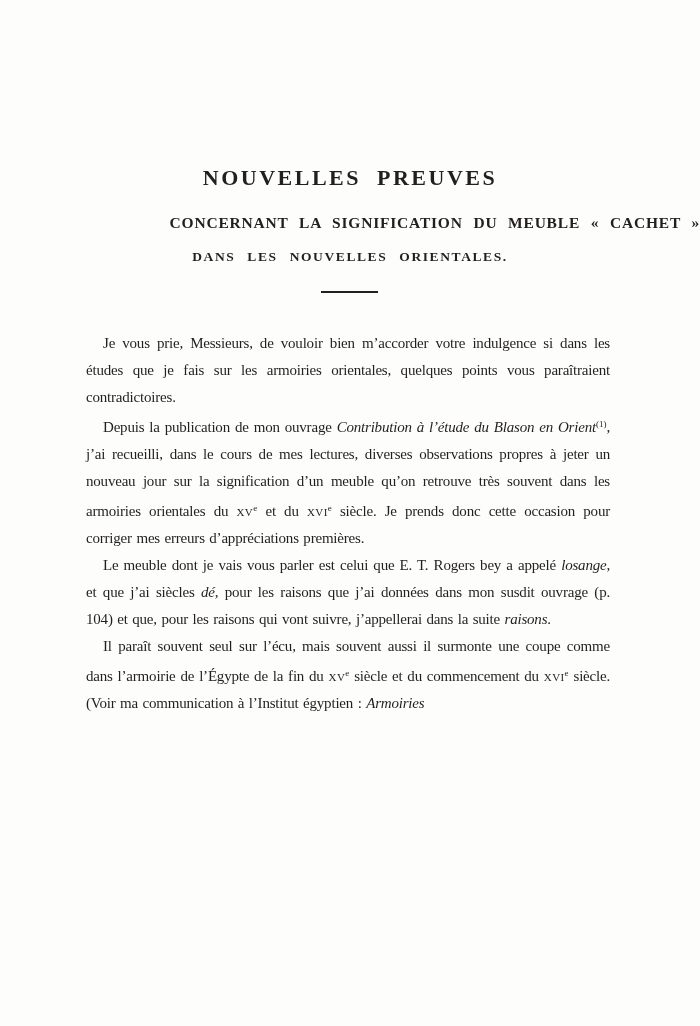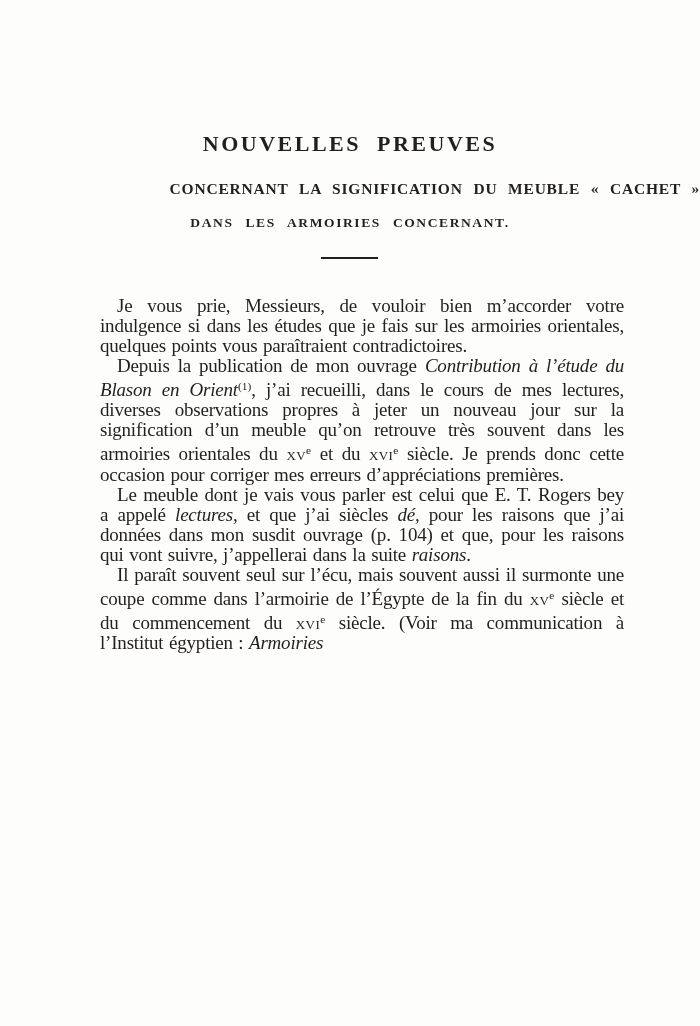--- a/index.html
+++ b/index.html
@@ -7,20 +7,21 @@
     --paper:#fdfdfb;
   }
   html,body{margin:0;padding:0;background:var(--paper);}
   .page{
     position:relative;
     width:700px;height:846px;
     background:var(--paper);
     color:var(--ink);
     font-family:"Liberation Serif", serif;
     overflow:hidden;
+    margin-top:34px;
   }
   .title{
     position:absolute;top:131px;left:0;width:700px;
     margin:0;text-align:center;
     font-size:22px;font-weight:bold;
     letter-spacing:2.5px;word-spacing:8px;
     white-space:nowrap;
   }
   .subtitle{
     position:absolute;top:180px;left:0;width:700px;
@@ -34,22 +35,22 @@
     margin:0;text-align:center;
     font-size:13.5px;font-weight:bold;
     letter-spacing:1.6px;word-spacing:7px;
     white-space:nowrap;
   }
   .rule{
     position:absolute;top:257px;left:321px;
     width:57px;height:2px;background:var(--ink);
   }
   .body{
-    position:absolute;top:296px;left:100px;width:524px;
-    font-size:19px;line-height:20px;
+    position:absolute;top:296px;left:86px;width:524px;
+    font-size:15px;line-height:27px;
     letter-spacing:-0.2px;word-spacing:1px;
     text-align:justify;
   }
   .body p{margin:0;text-indent:17px;}
   .footnote{
     position:absolute;top:883px;left:88px;width:524px;
     font-size:18px;line-height:19px;
     text-indent:16px;
   }
   .r-i{font-style:italic;}
@@ -58,26 +59,26 @@
 </style>
 </head>
 <body>
 
 <div class="page">
 
   <h1 class="title">NOUVELLES PREUVES</h1>
 
   <h2 class="subtitle">CONCERNANT LA SIGNIFICATION DU MEUBLE « CACHET »</h2>
 
-  <h3 class="subtitle2">DANS LES ARMOIRIES CONCERNANT.</h3>
+  <h3 class="subtitle2">DANS LES NOUVELLES ORIENTALES.</h3>
 
   <div class="rule"></div>
 
   <div class="body">
     <p><span>Je vous prie, Messieurs, de vouloir bien m’accorder votre indulgence si dans les études que je fais sur les armoiries orientales, quelques points vous paraîtraient contradictoires.</span></p>
     <p><span>Depuis la publication de mon ouvrage </span><span class="r-i">Contribution à l’étude du Blason en Orient</span><span class="r-sup">(1)</span><span>, j’ai recueilli, dans le cours de mes lectures, diverses observations propres à jeter un nouveau jour sur la signification d’un meuble qu’on retrouve très souvent dans les armoiries orientales du </span><span class="r-sc">xv</span><span class="r-sup">e</span><span> et du </span><span class="r-sc">xvi</span><span class="r-sup">e</span><span> siècle. Je prends donc cette occasion pour corriger mes erreurs d’appréciations premières.</span></p>
-    <p><span>Le meuble dont je vais vous parler est celui que E. T. Rogers bey a appelé </span><span class="r-i">lectures</span><span>, et que j’ai siècles </span><span class="r-i">dé,</span><span> pour les raisons que j’ai données dans mon susdit ouvrage (p. 104) et que, pour les raisons qui vont suivre, j’appellerai dans la suite </span><span class="r-i">raisons</span><span>.</span></p>
+    <p><span>Le meuble dont je vais vous parler est celui que E. T. Rogers bey a appelé </span><span class="r-i">losange</span><span>, et que j’ai siècles </span><span class="r-i">dé,</span><span> pour les raisons que j’ai données dans mon susdit ouvrage (p. 104) et que, pour les raisons qui vont suivre, j’appellerai dans la suite </span><span class="r-i">raisons</span><span>.</span></p>
     <p><span>Il paraît souvent seul sur l’écu, mais souvent aussi il surmonte une coupe comme dans l’armoirie de l’Égypte de la fin du </span><span class="r-sc">xv</span><span class="r-sup">e</span><span> siècle et du commencement du </span><span class="r-sc">xvi</span><span class="r-sup">e</span><span> siècle. (Voir ma communication à l’Institut égyptien : </span><span class="r-i">Armoiries</span></p>
   </div>
 
   <div class="footnote"><span class="r-sup">(1)</span><span> Londres, Bernard Quaritch, 1902. Chap. </span><span class="r-sc">ix</span><span>, p. 105.</span></div>
 
 </div>
 
 </body></html>

